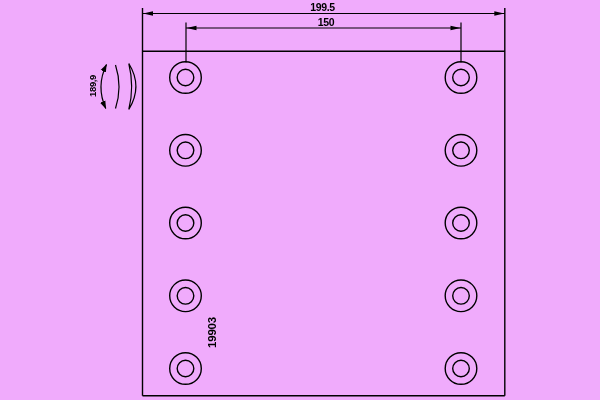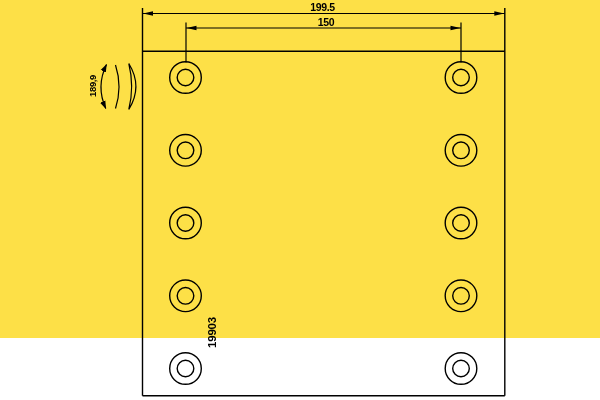--- a/index.html
+++ b/index.html
@@ -1,20 +1,20 @@
 <!DOCTYPE html>
 <html><head>
 <meta charset="utf-8">
 <style>
   html,body{margin:0;padding:0;}
   body{
     width:600px;height:400px;background:#ffffff;overflow:hidden;
     font-family:"Liberation Sans",sans-serif;
   }
-  .stage{position:relative;width:600px;height:338px;background:#fde047;}
+  .stage{position:relative;width:600px;height:400px;background:#f0abfc;}
   svg{display:block}
   .dim-text{
     font-family:"Liberation Sans",sans-serif;
     font-weight:bold;
     font-size:10.5px;
     letter-spacing:-0.4px;
     fill:#000;
   }
   .part-text{
     font-family:"Liberation Sans",sans-serif;

